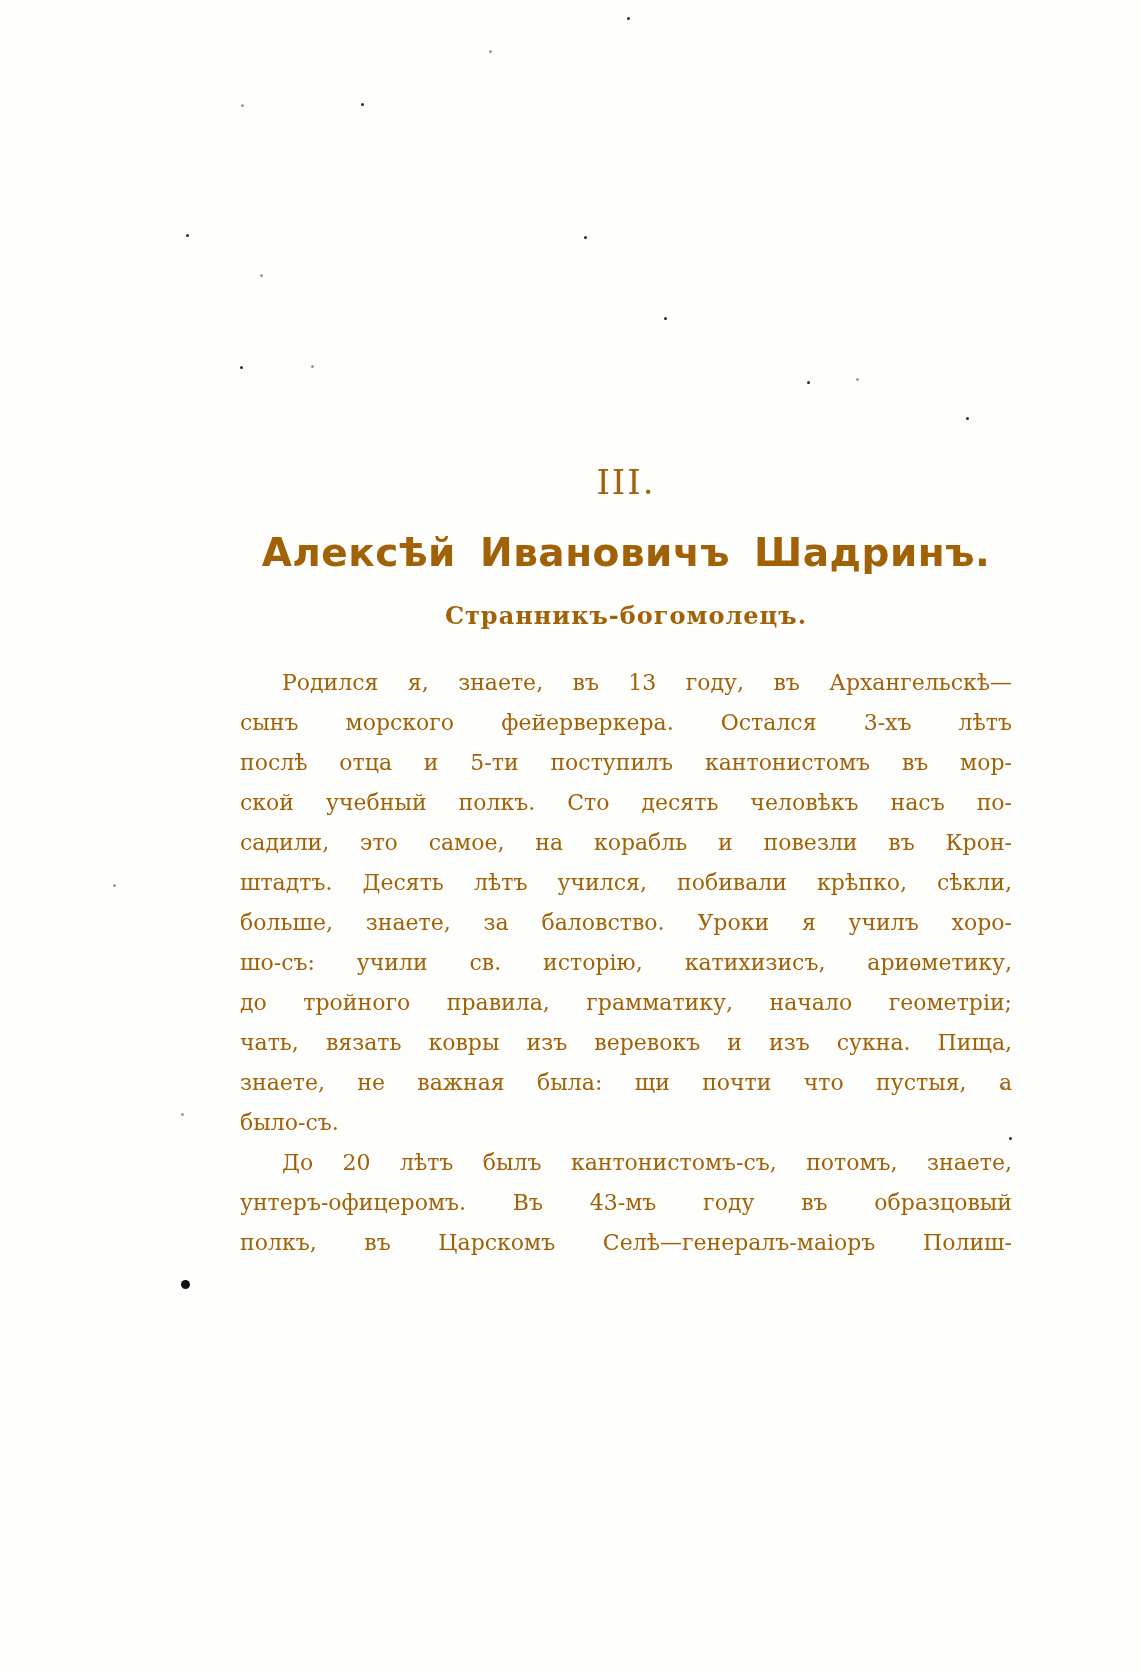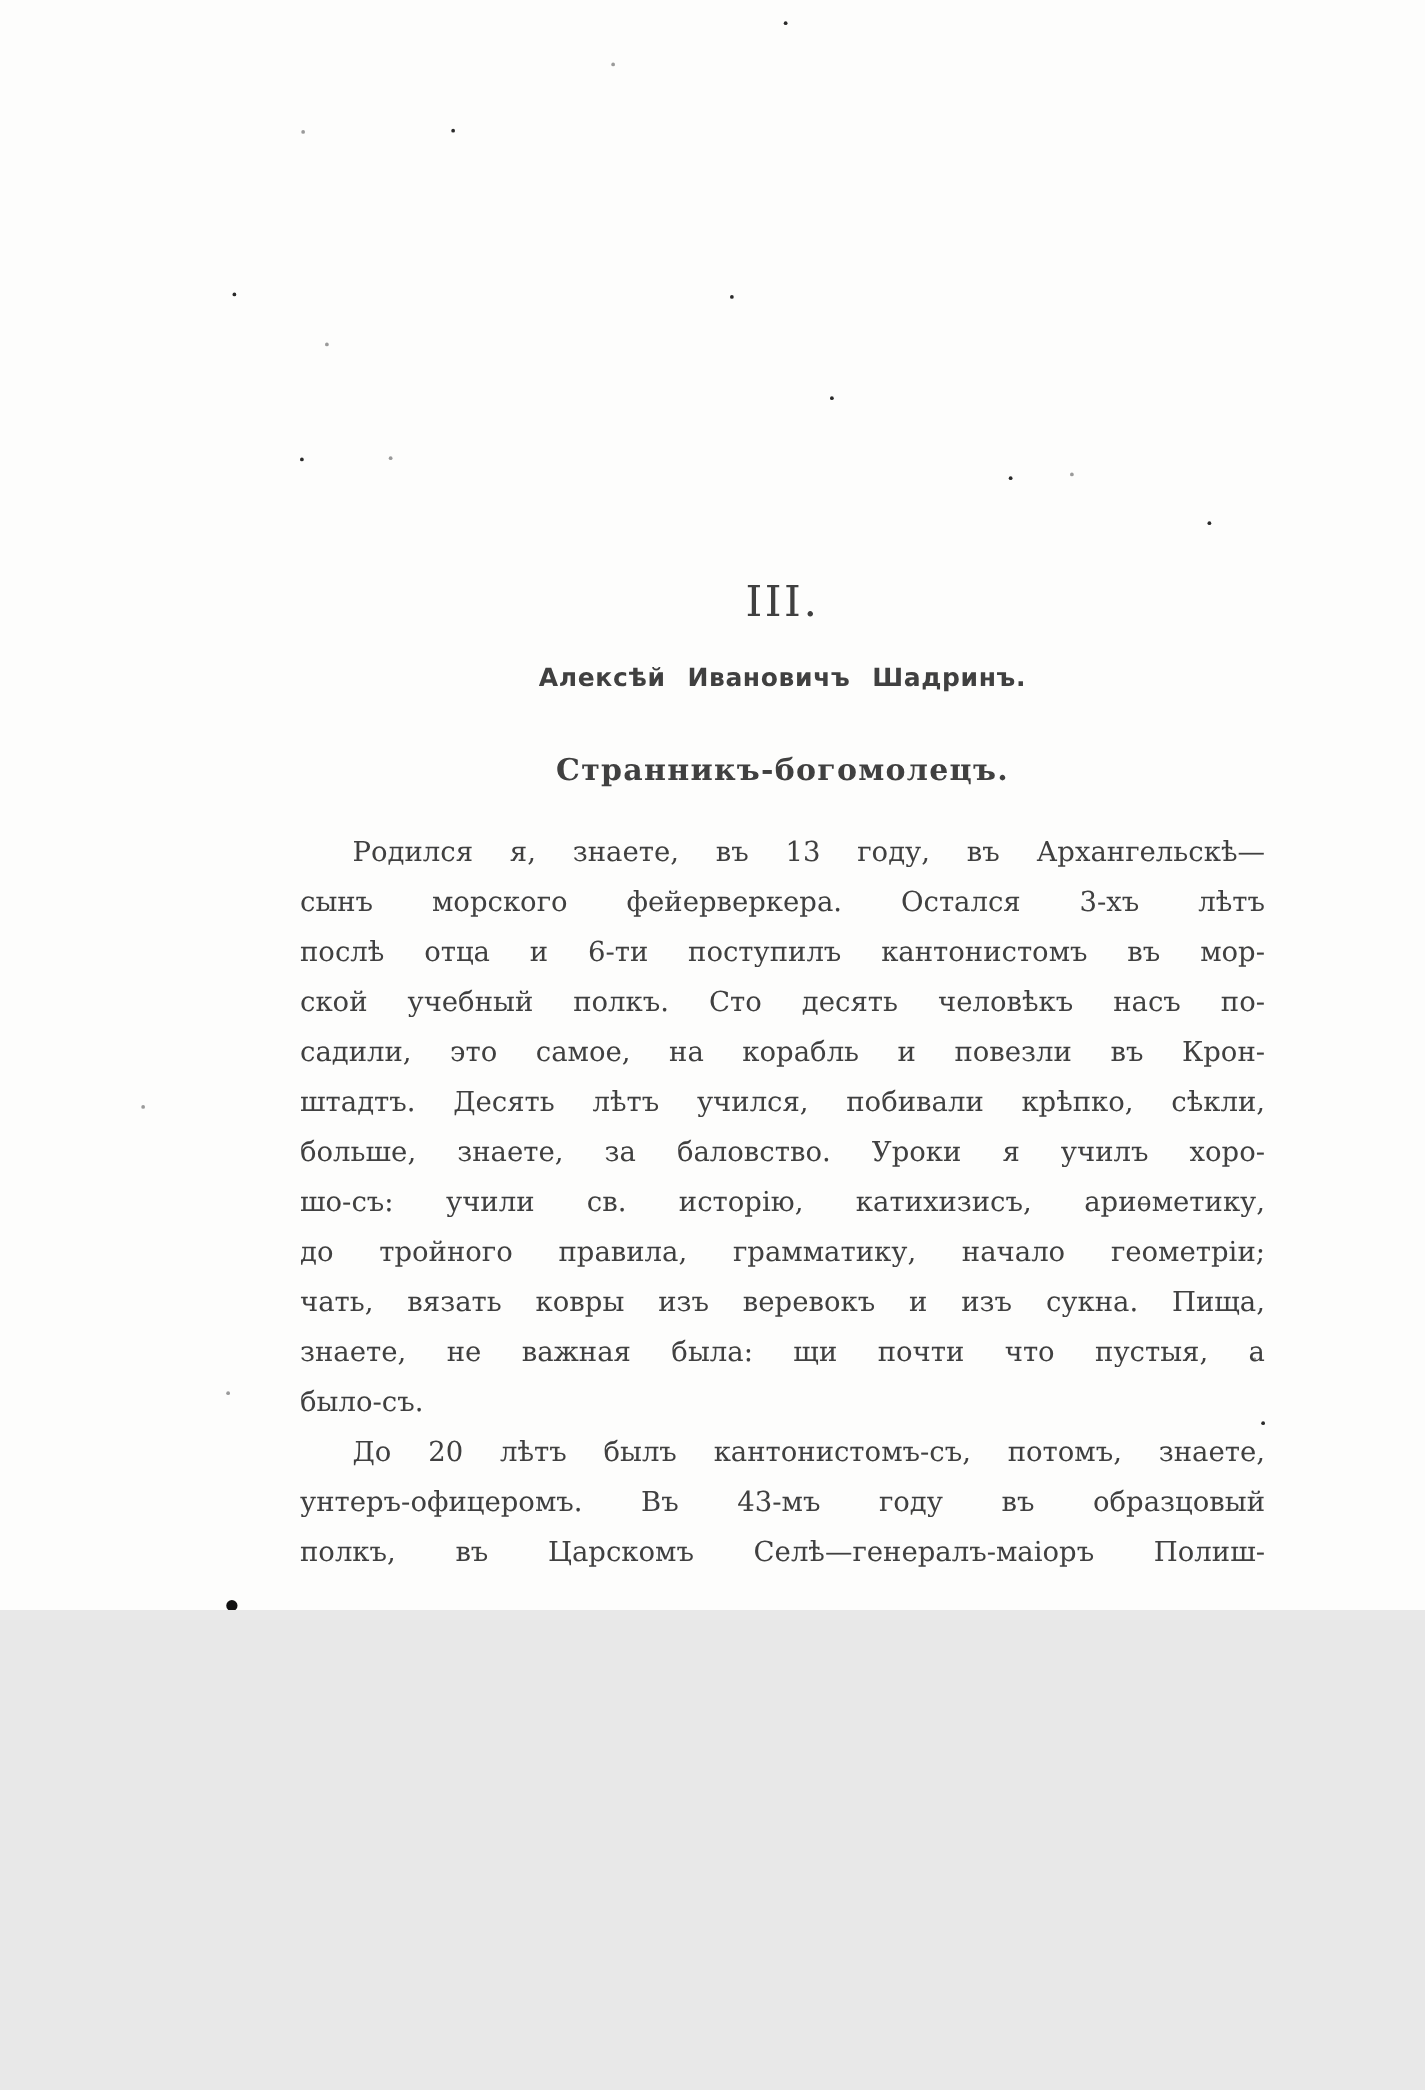--- a/index.html
+++ b/index.html
@@ -3,42 +3,42 @@
 <meta charset="utf-8">
 <style>
   html, body {
     margin: 0;
     padding: 0;
     background: #e8e8e8;
   }
   .page {
     position: relative;
     width: 1140px;
-    height: 1288px;
+    height: 1672px;
     margin: 0 auto;
     background: #fdfdfc;
     overflow: hidden;
-    color: #404040;
+    color: #a16207;
     font-family: "DejaVu Serif", serif;
   }
   .heading-block {
     position: absolute;
     left: 240px;
     width: 772px;
     text-align: center;
   }
   .chapter-number {
     top: 462px;
     font-size: 34px;
     letter-spacing: 2px;
     font-family: "DejaVu Serif", serif;
   }
   .chapter-title {
     top: 530px;
-    font-size: 20px;
+    font-size: 39px;
     font-weight: bold;
     font-family: "DejaVu Sans", sans-serif;
     word-spacing: 10px;
     letter-spacing: 0.5px;
   }
   .chapter-subtitle {
     top: 601px;
     font-size: 24px;
     font-weight: bold;
     font-family: "DejaVu Serif", serif;
@@ -107,21 +107,21 @@
 
   <div class="heading-block chapter-number">III.</div>
 
   <div class="heading-block chapter-title">Алексѣй Ивановичъ Шадринъ.</div>
 
   <div class="heading-block chapter-subtitle">Странникъ-богомолецъ.</div>
 
   <div class="text-block">
     <div class="text-line indent">Родился я, знаете, въ 13 году, въ Архангельскѣ—</div>
     <div class="text-line">сынъ морского фейерверкера. Остался 3-хъ лѣтъ</div>
-    <div class="text-line">послѣ отца и 6-ти поступилъ кантонистомъ въ мор-</div>
+    <div class="text-line">послѣ отца и 5-ти поступилъ кантонистомъ въ мор-</div>
     <div class="text-line">ской учебный полкъ. Сто десять человѣкъ насъ по-</div>
     <div class="text-line">садили, это самое, на корабль и повезли въ Крон-</div>
     <div class="text-line">штадтъ. Десять лѣтъ учился, побивали крѣпко, сѣкли,</div>
     <div class="text-line">больше, знаете, за баловство. Уроки я училъ хоро-</div>
     <div class="text-line">шо-съ: учили св. исторію, катихизисъ, ариѳметику,</div>
     <div class="text-line">до тройного правила, грамматику, начало геометріи;</div>
     <div class="text-line">чать, вязать ковры изъ веревокъ и изъ сукна. Пища,</div>
     <div class="text-line">знаете, не важная была: щи почти что пустыя, а</div>
     <div class="text-line endline">было-съ.</div>
     <div class="text-line indent">До 20 лѣтъ былъ кантонистомъ-съ, потомъ, знаете,</div>

